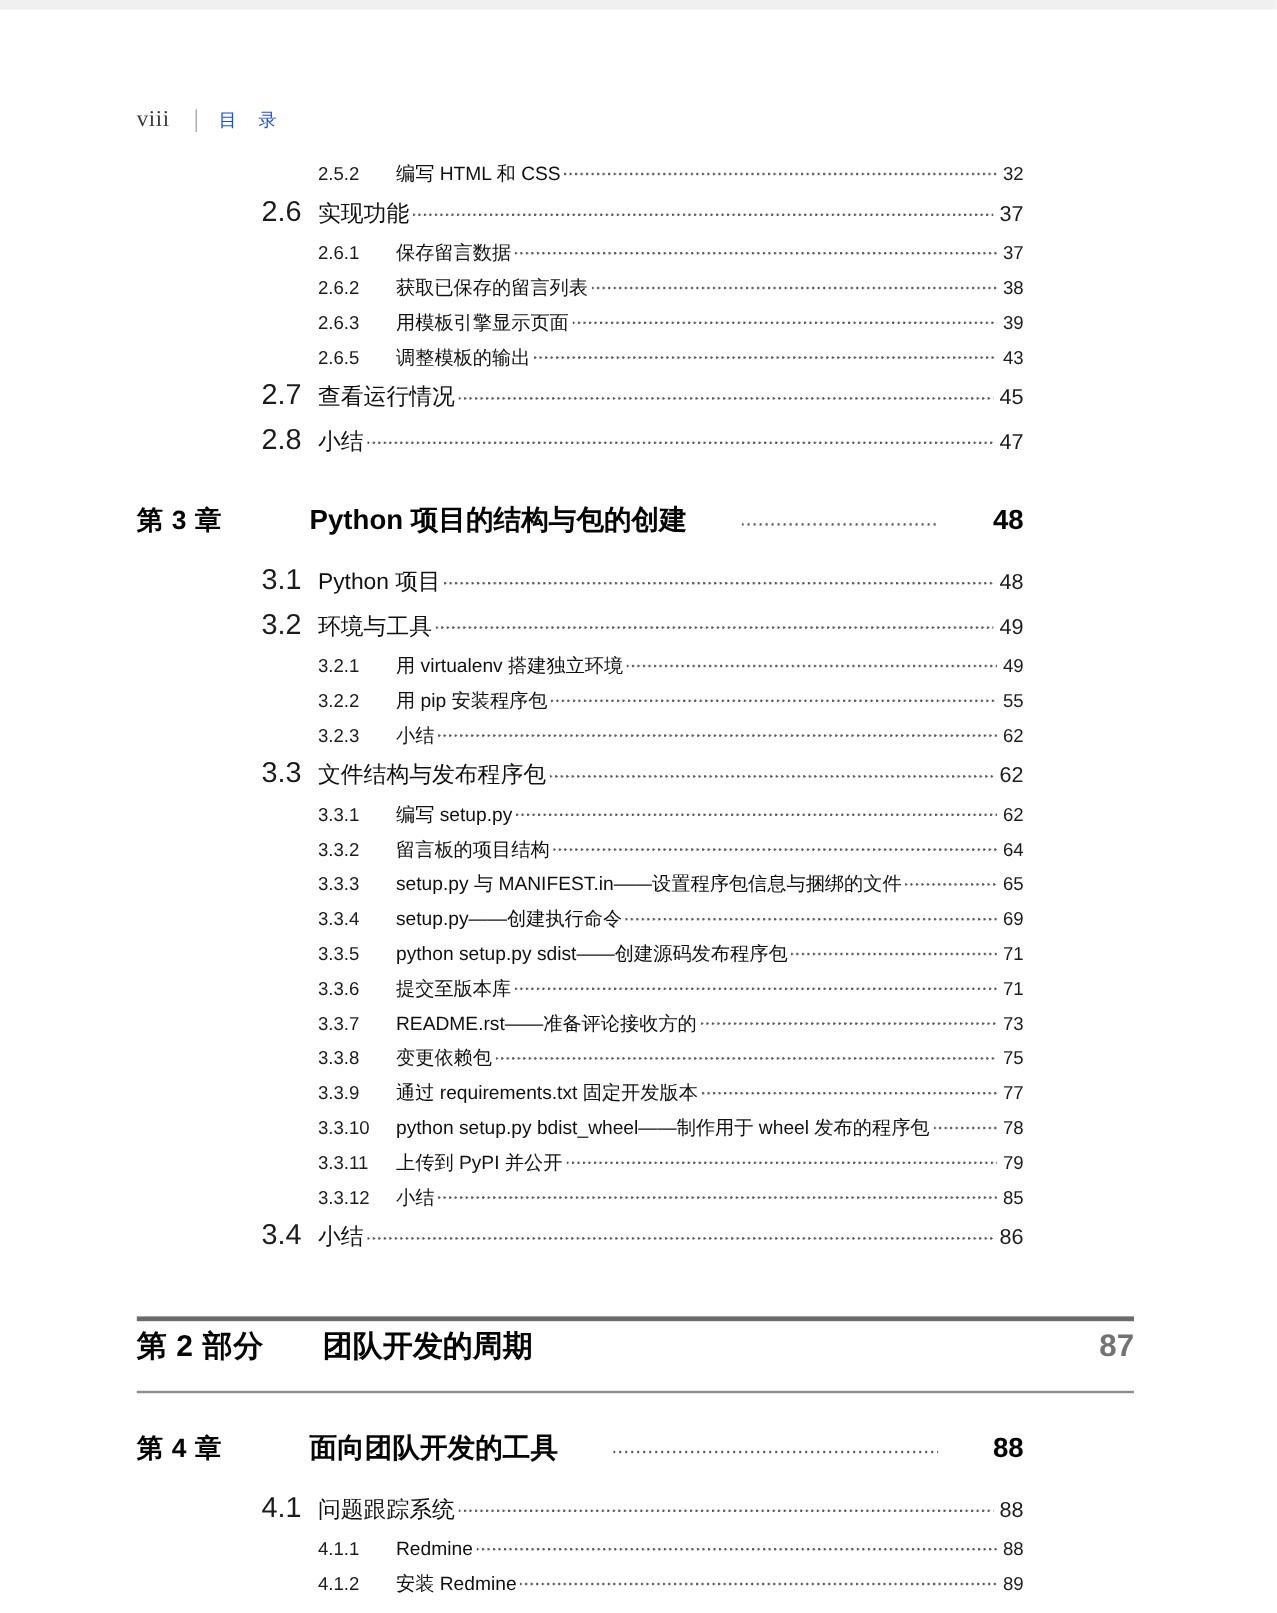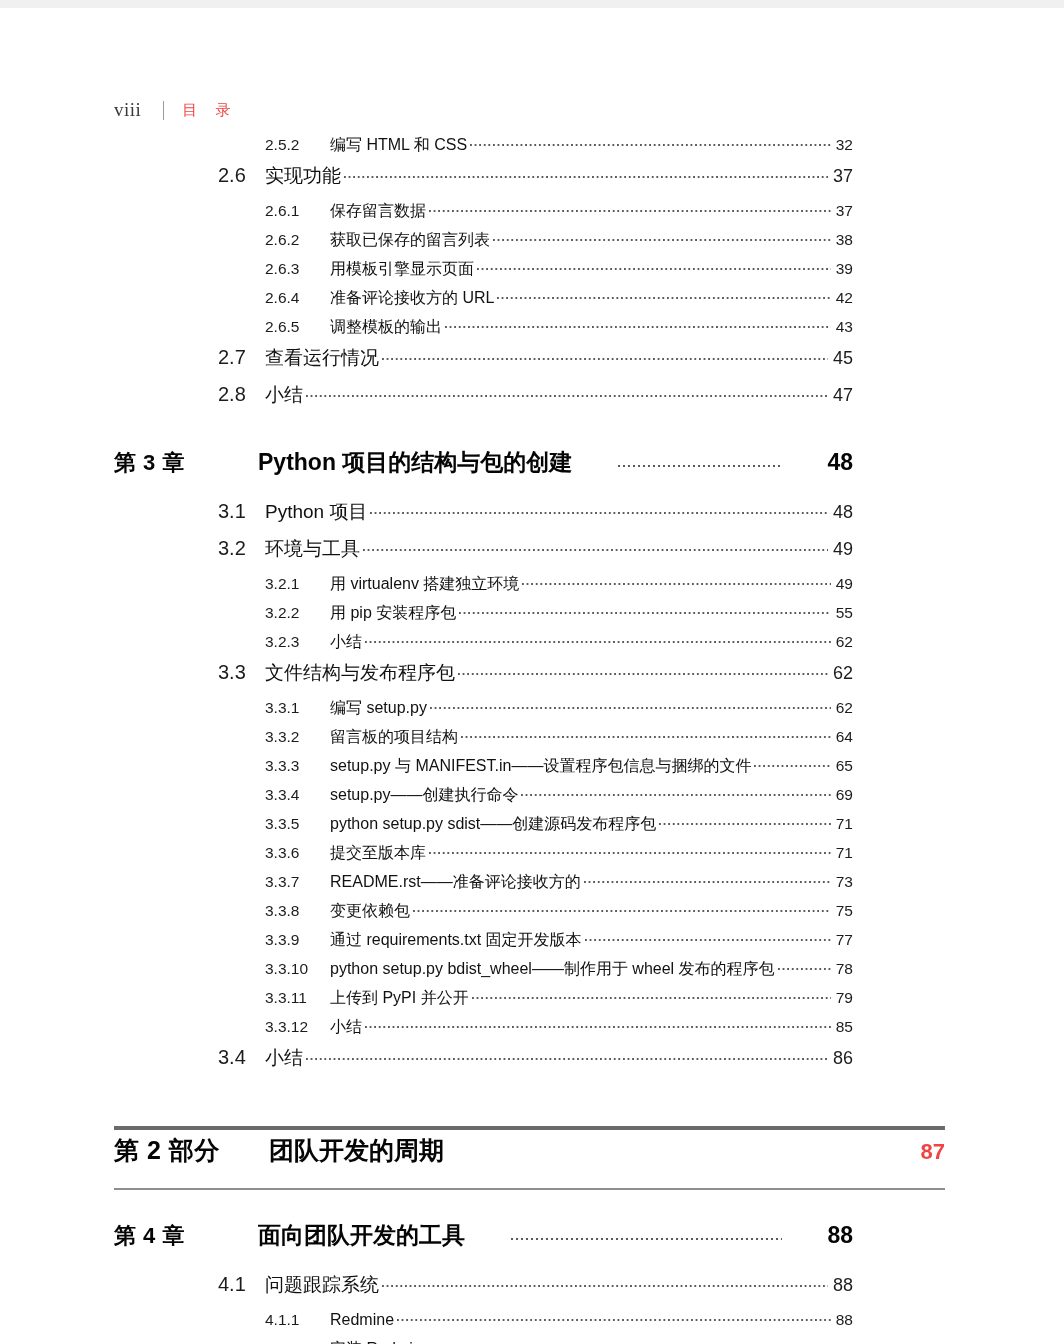--- a/index.html
+++ b/index.html
@@ -27,40 +27,40 @@
     top: 8px; left: 0;
     width: 1064px;
     height: 1336px;
     background: #ffffff;
   }
 
   
   .running-head {
     position: absolute;
     left: 114px;
-    top: 88px;
+    top: 78px;
     display: flex;
     align-items: center;
     height: 28px;
   }
   .rh-folio {
     font-family: "Liberation Serif", "DejaVu Serif", serif;
     font-size: 19px;
     color: #3a3a3a;
     letter-spacing: 0.5px;
   }
   .rh-sep {
     width: 1px;
     height: 19px;
     background: #9a9a9a;
     margin: 0 18px 0 22px;
   }
   .rh-title {
     font-size: 15px;
-    color: #ef4444;
+    color: #1d4ed8;
     letter-spacing: 7px;
   }
 
   
   .toc {
     position: absolute;
     left: 0;
     top: 126px;
     width: 1064px;
   }
@@ -74,21 +74,21 @@
 
   
   .row.lvl2 {
     padding-left: 218px;
     padding-right: 119px;
     height: 37px;
   }
   .row.lvl2 .num {
     width: 47px;
     flex: none;
-    font-size: 20px;
+    font-size: 24px;
     color: #1c1c1c;
   }
   .row.lvl2 .title {
     font-size: 19px;
     font-weight: normal;
     color: #111111;
     white-space: nowrap;
     padding-right: 3px;
   }
   .row.lvl2 .pg {
@@ -211,23 +211,23 @@
     flex: none;
   }
   .part-title {
     font-size: 25px;
     font-weight: bold;
     color: #050505;
     white-space: nowrap;
   }
   .part-spacer { flex: 1 1 auto; }
   .part-pg {
-    font-size: 22px;
-    font-weight: bold;
-    color: #ef4444;
+    font-size: 26px;
+    font-weight: bold;
+    color: #737373;
   }
 </style>
 </head>
 <body>
 
 <div class="top-edge"></div>
 
 <div class="page">
 
   <div class="running-head">
@@ -259,26 +259,20 @@
         <span class="num">2.6.2</span>
         <span class="title">获取已保存的留言列表</span>
         <span class="leader"></span>
         <span class="pg">38</span>
       </div>
       <div class="row lvl3">
         <span class="num">2.6.3</span>
         <span class="title">用模板引擎显示页面</span>
         <span class="leader"></span>
         <span class="pg">39</span>
-      </div>
-      <div class="row lvl3">
-        <span class="num">2.6.4</span>
-        <span class="title">准备评论接收方的 URL</span>
-        <span class="leader"></span>
-        <span class="pg">42</span>
       </div>
       <div class="row lvl3">
         <span class="num">2.6.5</span>
         <span class="title">调整模板的输出</span>
         <span class="leader"></span>
         <span class="pg">43</span>
       </div>
       <div class="row lvl2">
         <span class="num">2.7</span>
         <span class="title">查看运行情况</span>

